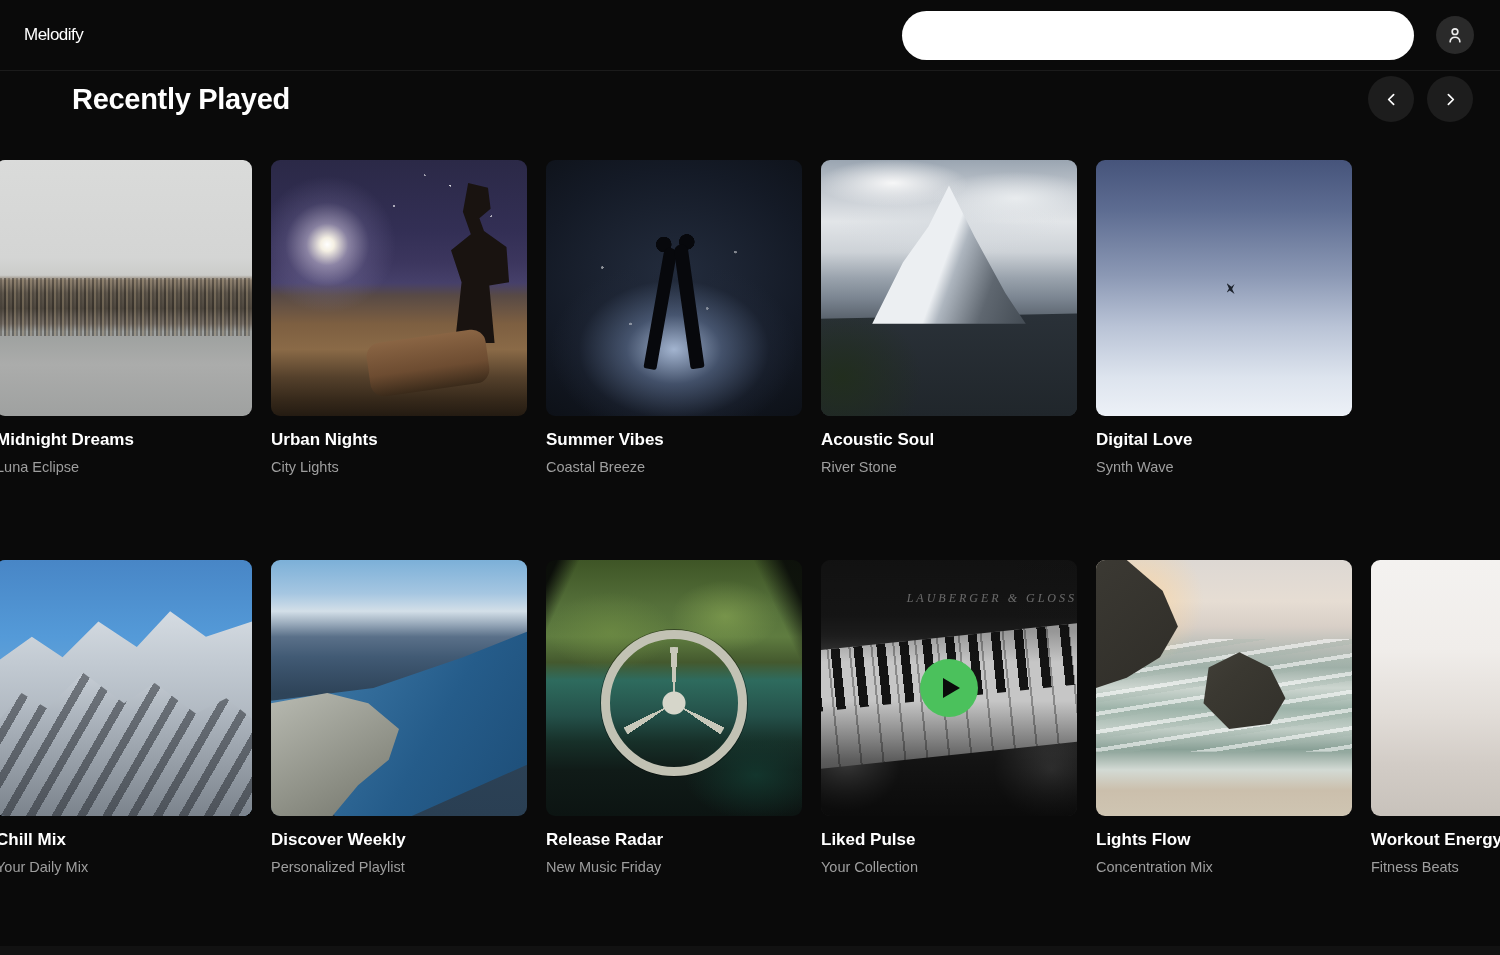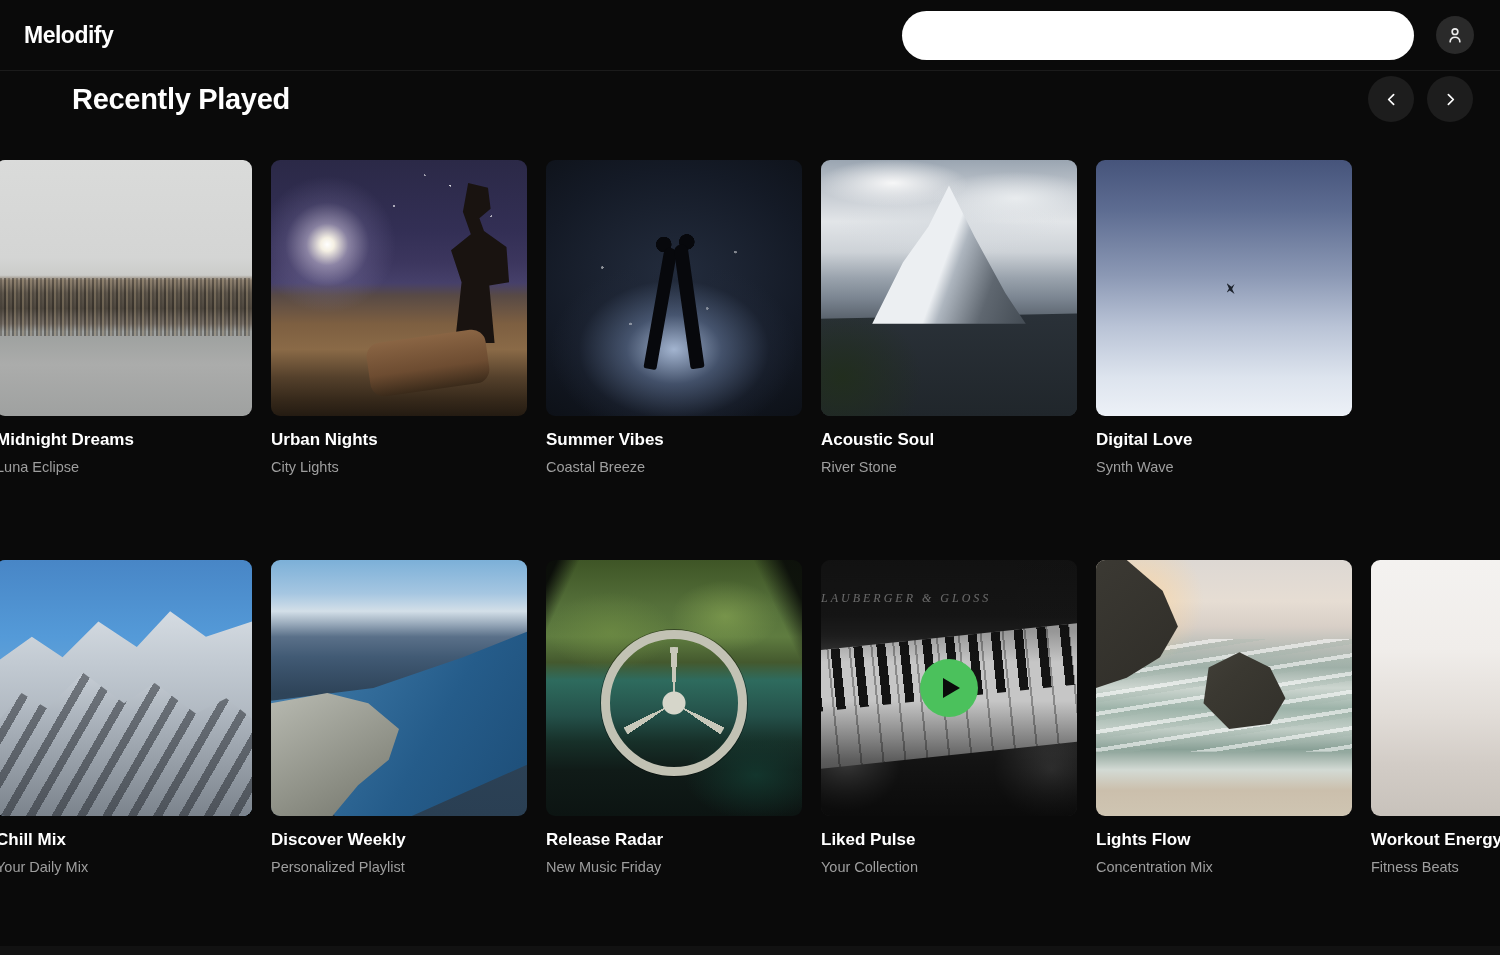--- a/index.html
+++ b/index.html
@@ -11,21 +11,21 @@
     position:relative;
   }
 
   
   header {
     height:71px;
     display:flex; align-items:center; justify-content:space-between;
     padding:0 26px 0 24px;
     border-bottom:1px solid rgba(255,255,255,.07);
   }
-  .logo { font-size:23px; font-weight:700; letter-spacing:-.5px; }
+  .logo { font-size:17px; font-weight:400; letter-spacing:-.5px; }
   .header-right { display:flex; align-items:center; gap:22px; }
   .search-input {
     width:512px; height:49px;
     border:none; outline:none;
     border-radius:25px;
     background:#ffffff;
     font-size:15px; color:#111;
     padding:0 22px;
   }
   .profile-btn {
@@ -75,21 +75,21 @@
     display:flex; align-items:center; justify-content:center; z-index:5;
   }
   .play-tri {
     width:0; height:0; margin-left:5px;
     border-left:17px solid #0b0b0b;
     border-top:10px solid transparent;
     border-bottom:10px solid transparent;
   }
   .art-text {
     position:absolute; top:12%; left:0; right:0; z-index:4;
-    text-align:left; font-family:"Liberation Serif","DejaVu Serif",serif;
+    text-align:right; font-family:"Liberation Serif","DejaVu Serif",serif;
     font-style:italic; font-size:12px; letter-spacing:3px;
     color:rgba(225,225,225,.42);
   }
 
   
   
   .art-seascape { background:
     repeating-linear-gradient(90deg, rgba(25,22,18,.42) 0 2px, rgba(142,128,104,.45) 2px 4px, rgba(60,55,48,.38) 4px 6px, transparent 6px 8px) 0 118px / 100% 58px no-repeat,
     linear-gradient(180deg,#dadbda 0%,#d4d5d4 38%,#cbccca 45%,#8e8171 47%,#5e564b 52%,#4e473e 58%,#787068 64%,#9da09e 67%,#abacab 80%,#9fa1a0 100%);
   }

